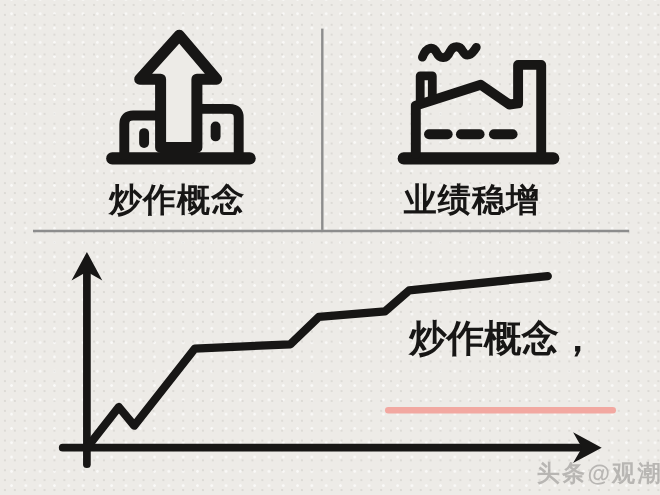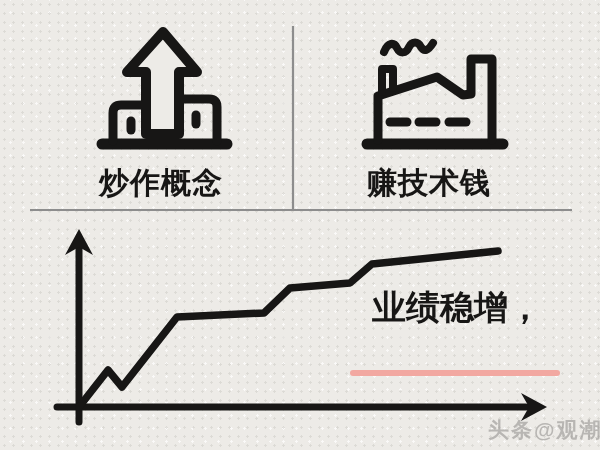--- a/index.html
+++ b/index.html
@@ -82,20 +82,20 @@
       <line class="ink-stroke" stroke-width="7" x1="79" y1="422" x2="79" y2="246"></line>
       <path class="ink-fill" d="M79,229 L65,255 L79,247 L93,255 Z"></path>
       <line class="ink-stroke" stroke-width="7" x1="57" y1="407" x2="526" y2="407"></line>
       <path class="ink-fill" d="M547,407 L521,393 L529,407 L521,421 Z"></path>
     </g>
 
     <polyline class="ink-stroke" stroke-width="7.5" points="79,407 108,370 122,387 177,317 264,313 290,288 350,283 372,264 498,251"></polyline>
   </svg>
 
   <div class="icon-label label-left">炒作概念</div>
-  <div class="icon-label label-right">赚技术钱</div>
+  <div class="icon-label label-right">业绩稳增</div>
 
-  <div class="annot annot-line1">业绩稳增，</div>
+  <div class="annot annot-line1">炒作概念，</div>
   <div class="underline-pink"></div>
 
   <div class="watermark">头条@观潮网</div>
 
 </div>
 
 </body></html>

